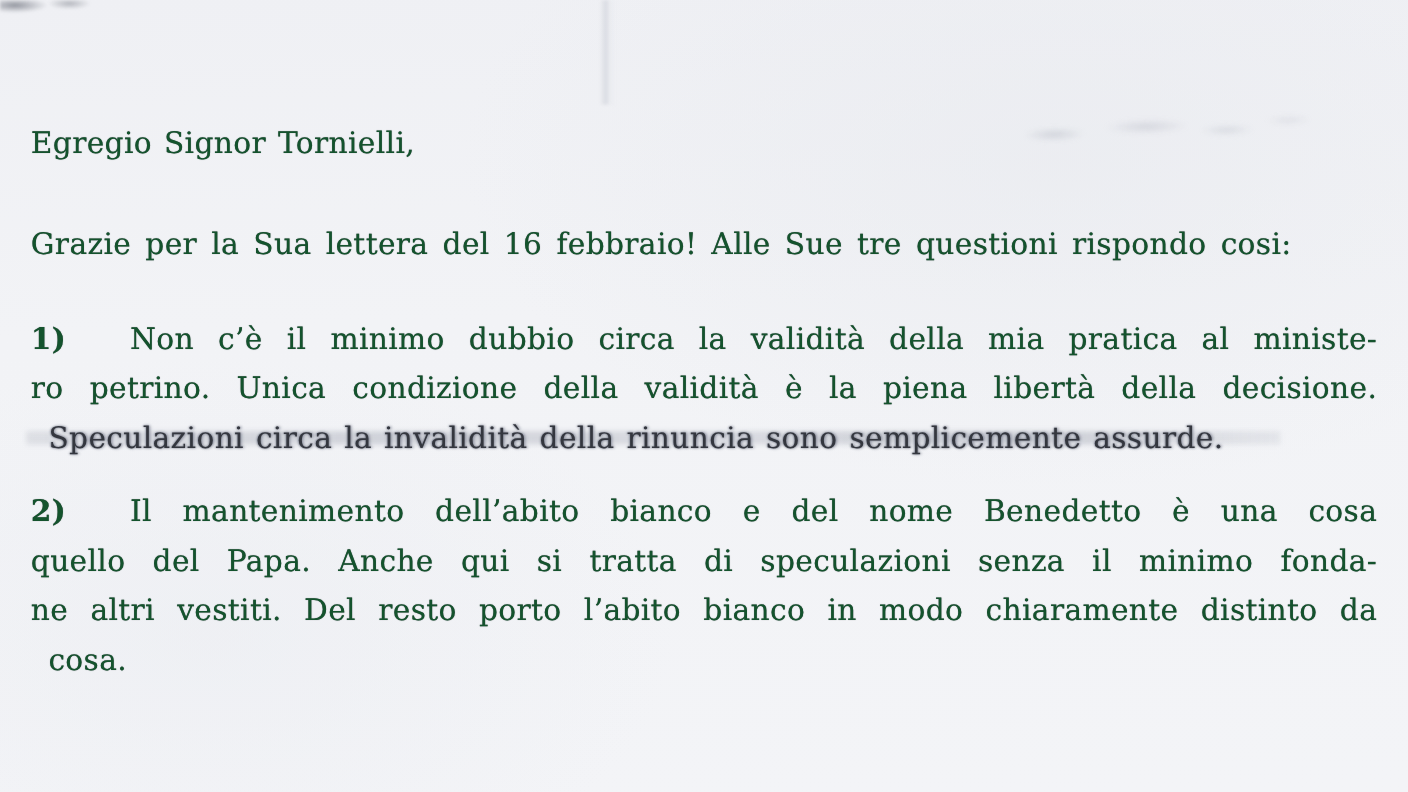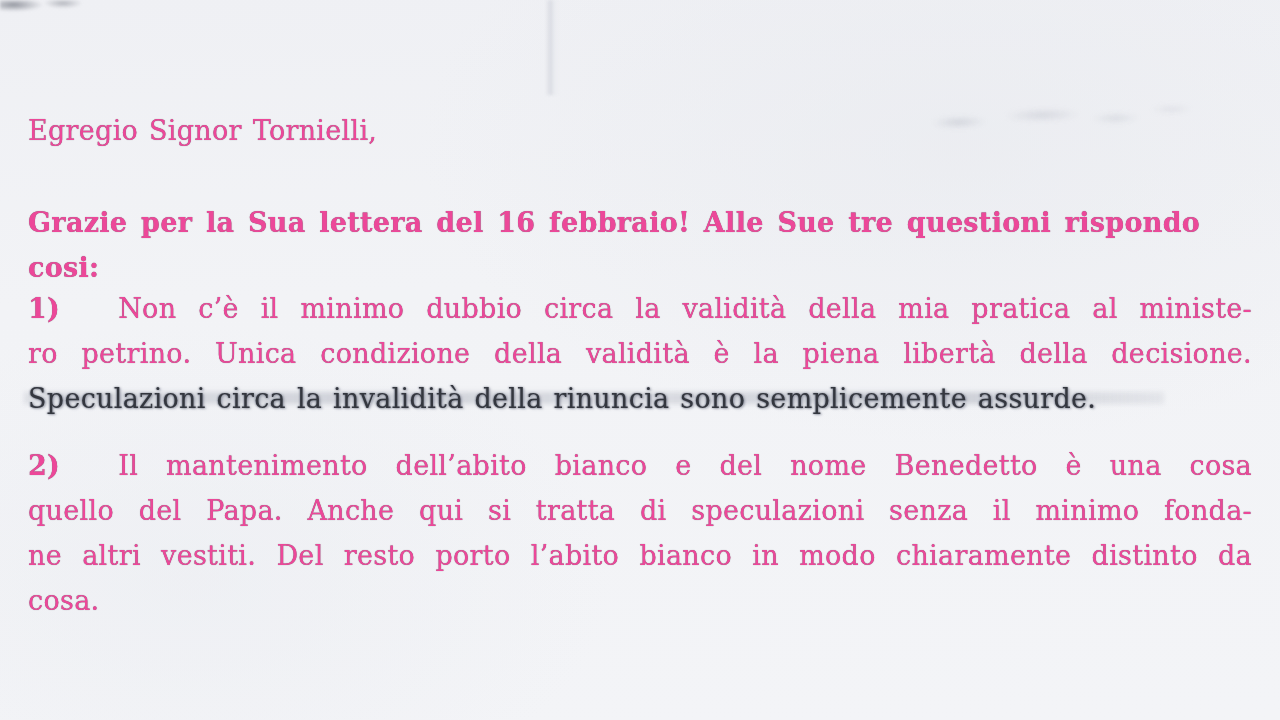--- a/index.html
+++ b/index.html
@@ -13,28 +13,28 @@
       linear-gradient(178deg, #eff0f4 0%, #f2f3f6 40%, #f3f4f7 100%);
     font-family: "DejaVu Serif", "Liberation Serif", serif;
     color: #282b31;
   }
 
   .line {
     font-size: 27px;
     line-height: 45px;
     letter-spacing: 0.3px;
     word-spacing: 2px;
-    color: #ec4899;
+    color: #14532d;
     text-shadow: 0 0 0.7px rgba(42,45,52,0.75);
   }
   .just { text-align: justify; text-align-last: justify; }
-  .lastline { text-align: center; text-align-last: left; }
+  .lastline { text-align: center; text-align-last: left; margin-left: 16px; }
 
   .salutation { position: absolute; left: 28px; top: 108px; font-size: 27px; }
-  .intro { position: absolute; left: 28px; top: 200px; width: 1224px; word-spacing: 4px; font-weight: bold; }
+  .intro { position: absolute; left: 28px; top: 200px; width: 1224px; word-spacing: 4px; }
 
   .para { position: absolute; left: 28px; width: 1224px; }
   .para-1 { top: 286px; }
   .para-2 { top: 443px; }
 
   .marker { font-weight: 700; }
   .tab { display: inline-block; width: 58px; }
 
   .smudged {
     color: #34373f;

